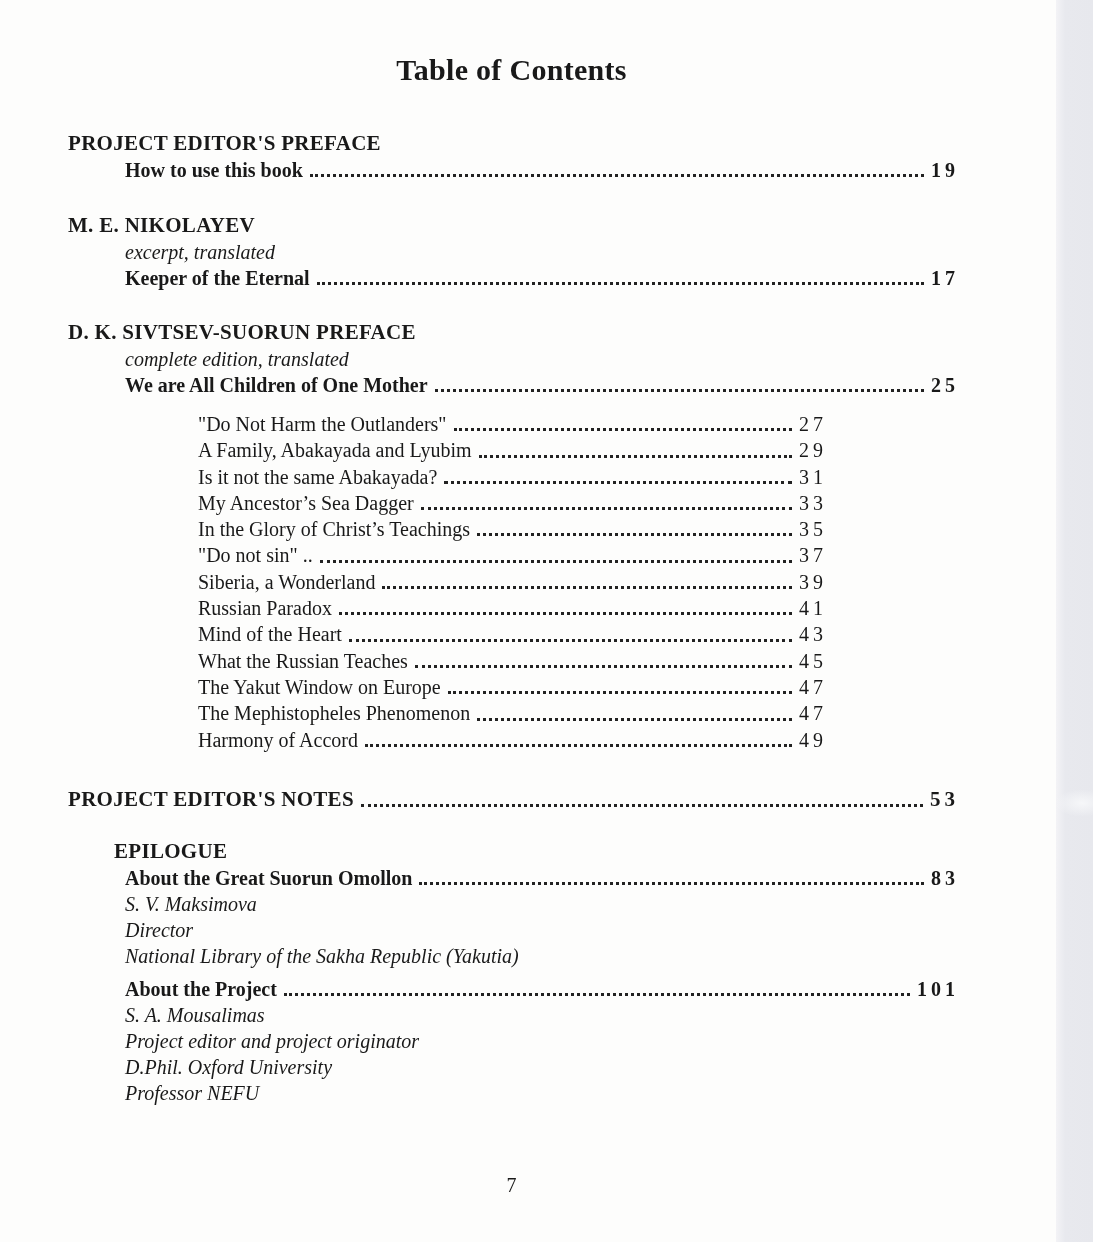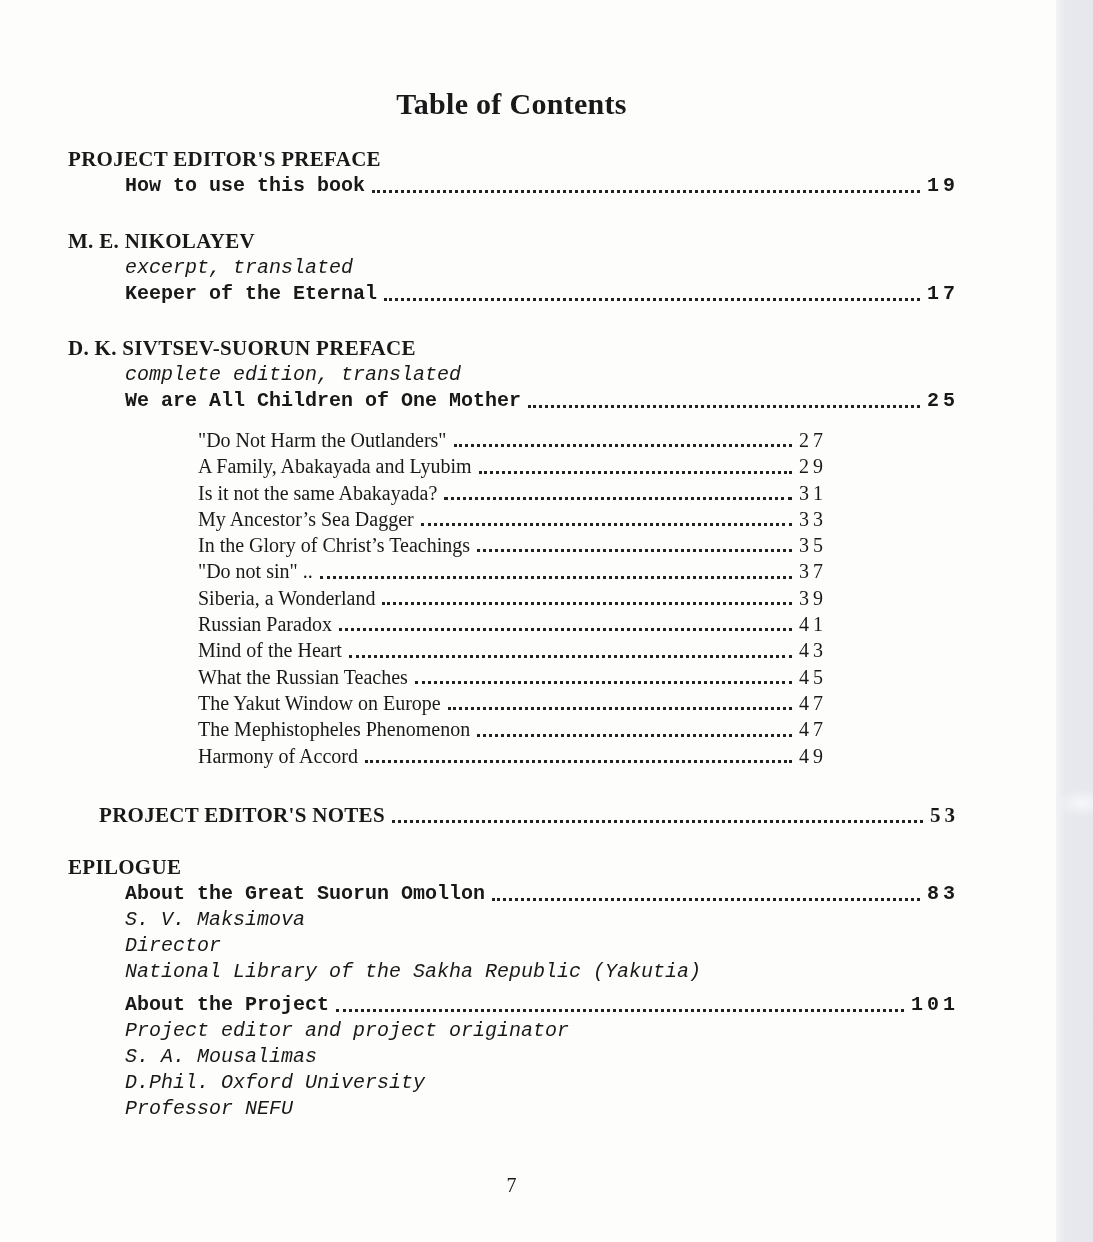--- a/index.html
+++ b/index.html
@@ -22,59 +22,59 @@
     width: 37px; height: 26px;
     background: radial-gradient(ellipse at 70% 50%, #f6f7f9 0%, rgba(246,247,249,0) 75%);
   }
 
   .content {
     position: absolute; left: 68px; top: 0;
     width: 887px;
   }
 
   .doc-title {
-    padding-top: 86px;
+    padding-top: 52px;
     font-size: 30px; line-height: 36px;
     font-weight: bold;
     text-align: center;
     letter-spacing: 0.3px;
   }
 
   .row { line-height: 26px; font-size: 20px; }
   .row-heading {
     line-height: 27px; font-size: 21px;
     font-weight: bold; letter-spacing: 0.3px;
   }
-  .flexrow { display: flex; align-items: flex-end; margin-left: 31px; }
-
-  .indent1 { margin-left: 57px; font-family: Liberation Mono, monospace; }   
+  .flexrow { display: flex; align-items: flex-end; }
+
+  .indent1 { margin-left: 57px; }   
   .indent2 { margin-left: 130px; margin-right: 132px; } 
 
   .bold   { font-weight: bold; }
   .italic { font-style: italic; }
 
   .entry-title { white-space: nowrap; }
   .leader {
     flex: 1 1 auto;
     min-width: 18px;
     border-bottom: 3px dotted #222;
     margin: 0 7px 6px 7px;
   }
   .page-num {
     white-space: nowrap;
     letter-spacing: 4px;
     margin-right: -4px;
   }
 
-  .gap-title   { margin-top: 24px; }
+  .gap-title   { margin-top: 42px; }
   .gap-section { margin-top: 29px; }
   .gap-section2{ margin-top: 28px; }
   .gap-sublist { margin-top: 13px; }
   .gap-notes   { margin-top: 33px; }
-  .gap-epi     { margin-top: 25px; }
+  .gap-epi     { margin-top: 25px; margin-left: 46px; }
   .gap-entry   { margin-top: 7px; }
 
   .sub-row { line-height: 26.3px; }
 
   .footer-page {
     position: absolute; top: 1172px; left: 68px;
     width: 887px; text-align: center;
     font-size: 20px; line-height: 26px;
   }
 </style>
@@ -194,20 +194,20 @@
   </div>
   <div class="row indent1 italic">S. V. Maksimova</div>
   <div class="row indent1 italic">Director</div>
   <div class="row indent1 italic">National Library of the Sakha Republic (Yakutia)</div>
 
   <div class="row flexrow indent1 bold gap-entry">
     <span class="entry-title">About the Project</span>
     <span class="leader"></span>
     <span class="page-num">101</span>
   </div>
+  <div class="row indent1 italic">S. A. Mousalimas</div>
   <div class="row indent1 italic">Project editor and project originator</div>
-  <div class="row indent1 italic">S. A. Mousalimas</div>
   <div class="row indent1 italic">D.Phil. Oxford University</div>
   <div class="row indent1 italic">Professor NEFU</div>
 
 </div>
 
 <div class="footer-page">7</div>
 
 </body></html>

